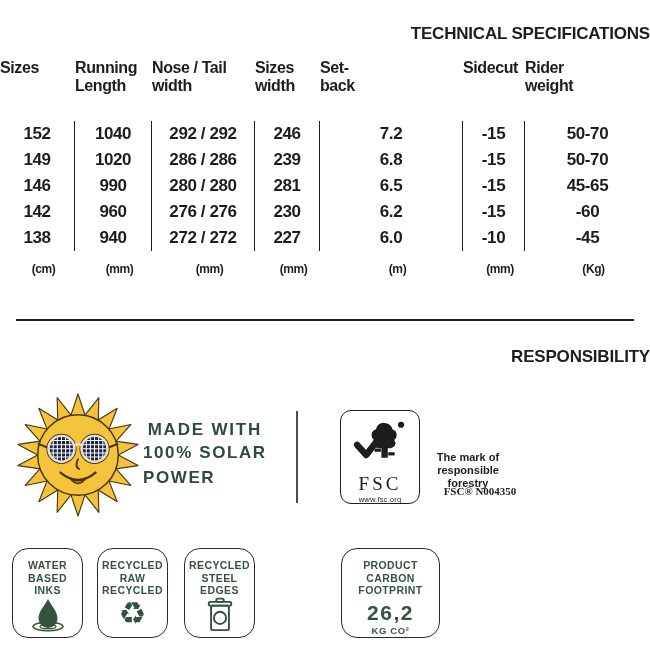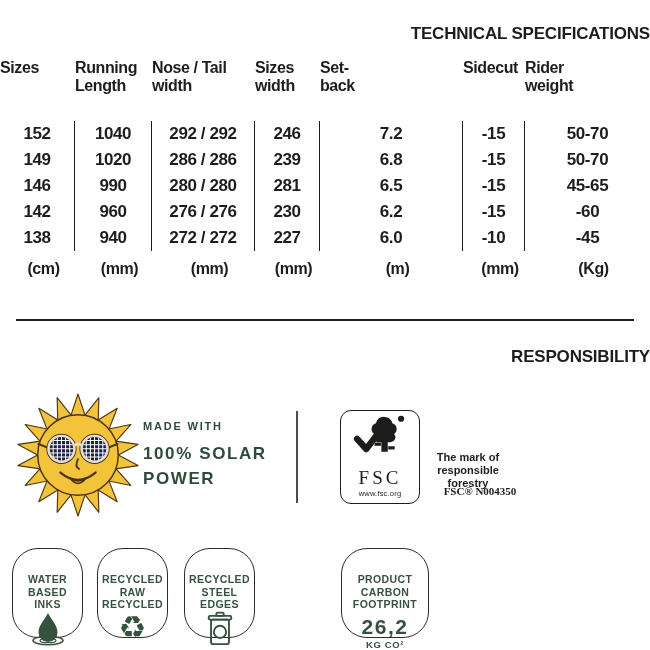--- a/index.html
+++ b/index.html
@@ -36,78 +36,78 @@
     font-size: 17px;
     font-weight: bold;
     height: 26px;
     line-height: 26px;
     letter-spacing: -0.4px;
   }
   .tcell.sep { border-right: 1.5px solid #1d1d1b; }
   .units { margin-top: 8px; }
   .ucell {
     text-align: center;
-    font-size: 16px;
+    font-size: 12px;
     font-weight: bold;
     height: 20px;
     line-height: 20px;
     letter-spacing: -0.4px;
     margin-left: 12px;
   }
   .divider {
     border: none;
     border-top: 2px solid #1d1d1b;
     margin: 40px 16px 0 16px;
   }
   .resp-title { margin-top: 26px; }
   .solar-section { position: relative; height: 130px; margin-top: 26px; }
   .sun-wrap { position: absolute; left: 16px; top: 0; }
   .solar-text {
     position: absolute; left: 143px; top: 27px;
     color: #2d4b3a; font-weight: bold;
   }
-  .solar-line1 { font-size: 11px; letter-spacing: 1.8px; margin-bottom: 12px; }
+  .solar-line1 { font-size: 17px; letter-spacing: 1.8px; margin-bottom: 3px; text-align: center; }
   .solar-line2 { font-size: 17px; letter-spacing: 1.6px; margin-bottom: 5px; }
   .solar-line3 { font-size: 17px; letter-spacing: 1.6px; }
   .vline {
     position: absolute; left: 296px; top: 18px;
     width: 1.5px; height: 92px; background: #4d4d4d;
   }
   .fsc-box {
     position: absolute; left: 340px; top: 17px;
     width: 80px; height: 94px;
     border: 1.5px solid #1d1d1b; border-radius: 11px;
     display: flex; flex-direction: column; align-items: center;
-    padding-top: 2px;
+    padding-top: 8px;
   }
   .fsc-acronym {
     font-family: "Liberation Serif", serif;
     font-size: 19px; letter-spacing: 3px; line-height: 21px;
   }
   .fsc-url { font-size: 7.5px; letter-spacing: 0.2px; margin-top: 1px; }
   .fsc-mark {
     position: absolute; left: 416px; top: 58px; width: 104px;
     text-align: center; font-size: 11px; font-weight: bold; line-height: 13px;
   }
   .fsc-license {
     position: absolute; left: 428px; top: 92px; width: 104px;
     text-align: center; font-size: 11px; font-weight: bold; font-family: Liberation Serif, serif;
   }
   .badges { display: flex; align-items: flex-start; margin-top: 25px; }
   .badge {
     width: 71px; height: 90px;
-    border: 1.5px solid #2b2b2b; border-radius: 26px;
+    border: 1.5px solid #2b2b2b; border-radius: 16px;
     display: flex; flex-direction: column; align-items: center;
-    padding-top: 24px;
+    padding-top: 10px;
     color: #35523f;
   }
   .badge.b1 { margin-left: 12px; }
   .badge.b2 { margin-left: 14px; }
   .badge.b3 { margin-left: 16px; }
-  .badge.b4 { margin-left: 86px; width: 88px; }
+  .badge.b4 { margin-left: 86px; width: 99px; }
   .badge-line {
     font-size: 10.5px; font-weight: bold; letter-spacing: 0.4px;
     line-height: 12.5px; text-align: center; white-space: nowrap;
   }
   .badge-icon { margin-top: auto; margin-bottom: 7px; line-height: 0; }
   .recycle-glyph { font-size: 31px; line-height: 33px; color: #35523f; }
   .badge-value { font-size: 21px; font-weight: bold; letter-spacing: 1.5px; margin-top: 5px; line-height: 22px; }
   .badge-unit { font-size: 9.5px; font-weight: bold; letter-spacing: 0.6px; margin-top: 1px; }
 </style>
 </head>

